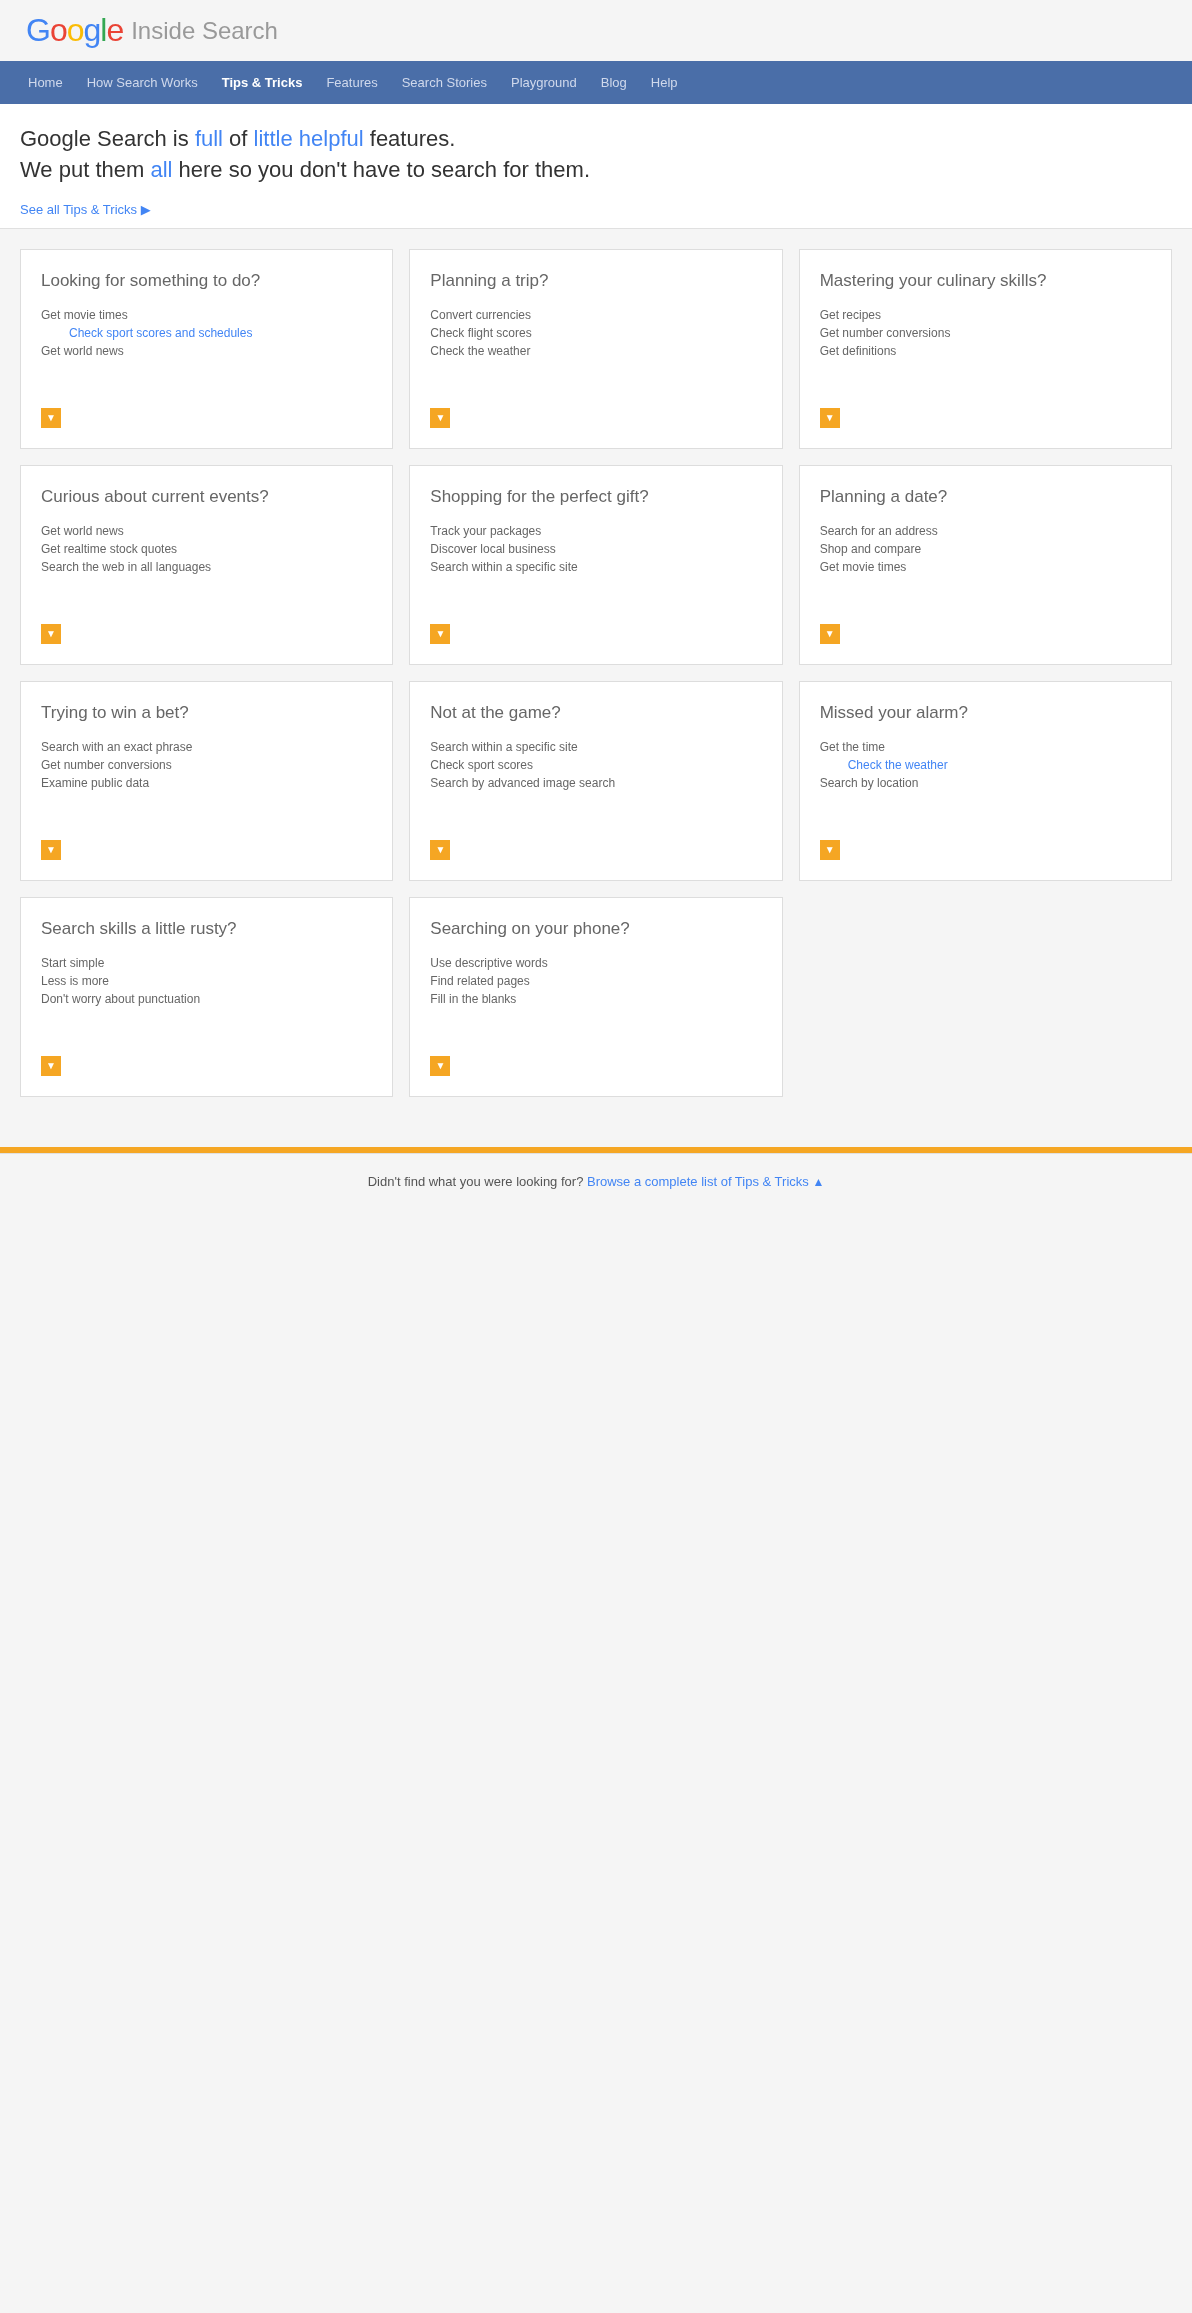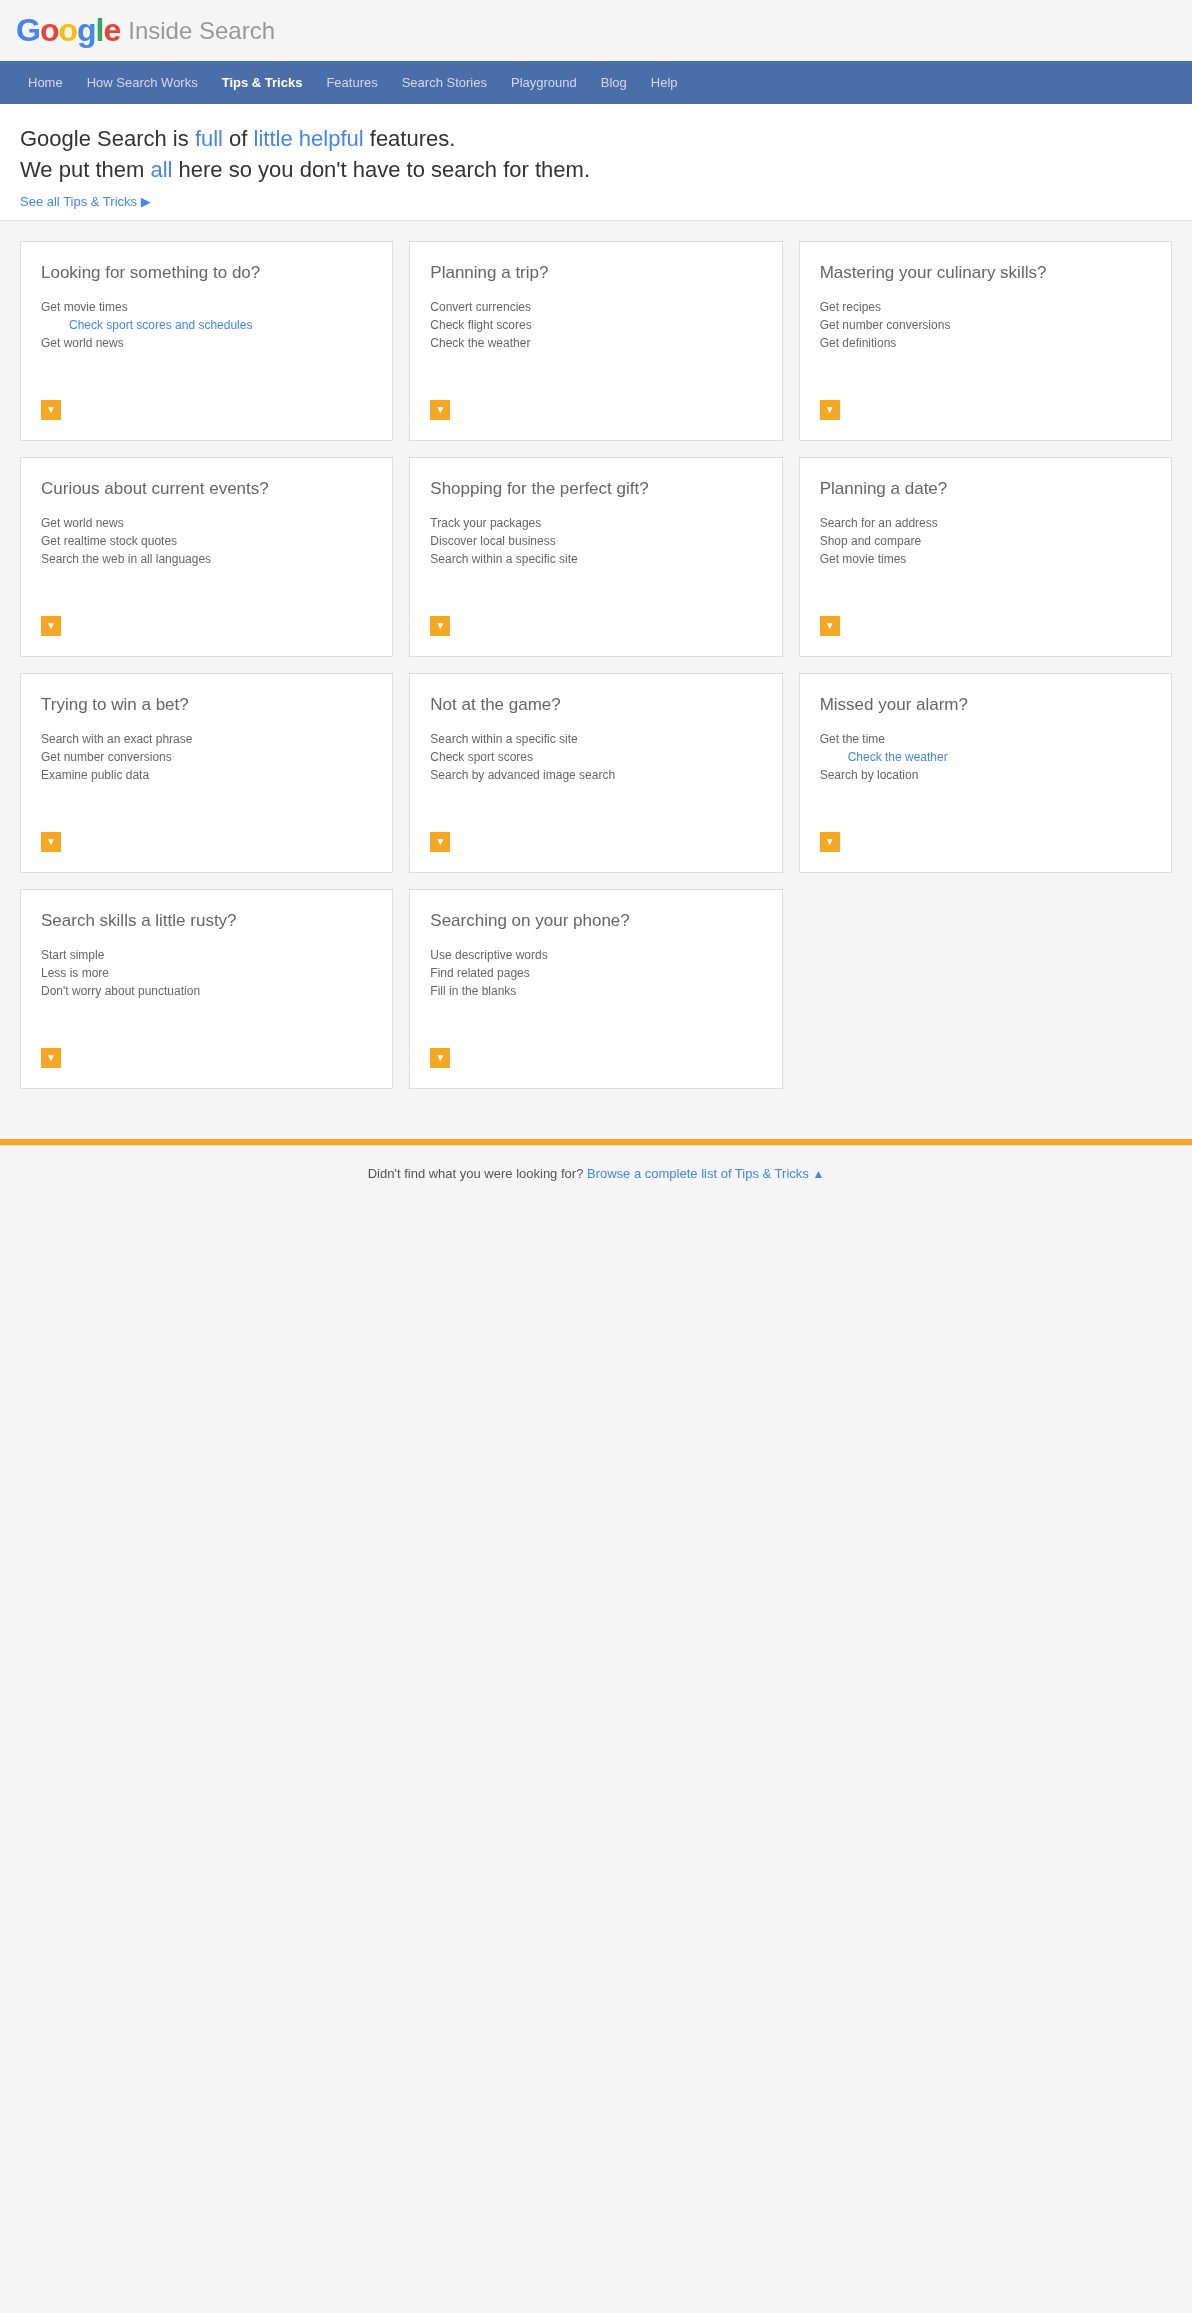--- a/index.html
+++ b/index.html
@@ -12,22 +12,23 @@
       display: flex;
       align-items: center;
     }
     #logo-area {
       display: flex;
       align-items: center;
       gap: 8px;
     }
     .logo-google {
       font-size: 32px;
-      font-weight: bold;
+      font-weight: normal;
       letter-spacing: -1px;
+      margin-left: 10px;
     }
     .logo-g { color: #4285F4; }
     .logo-o1 { color: #EA4335; }
     .logo-o2 { color: #FBBC05; }
     .logo-g2 { color: #4285F4; }
     .logo-l { color: #34A853; }
     .logo-e { color: #EA4335; }
     .logo-inside {
       font-size: 24px;
       color: #999;
@@ -67,21 +68,21 @@
       line-height: 1.4;
     }
     #hero h1 span.blue { color: #4285F4; }
     #see-all {
       font-size: 13px;
       color: #4285F4;
       cursor: pointer;
       display: inline-flex;
       align-items: center;
       gap: 4px;
-      margin-top: 8px;
+      margin-top: 16px;
       text-decoration: none;
       text-align: right;
     }
 
     
     #cards-container {
       padding: 20px;
       display: grid;
       grid-template-columns: repeat(3, 1fr);
       gap: 16px;

